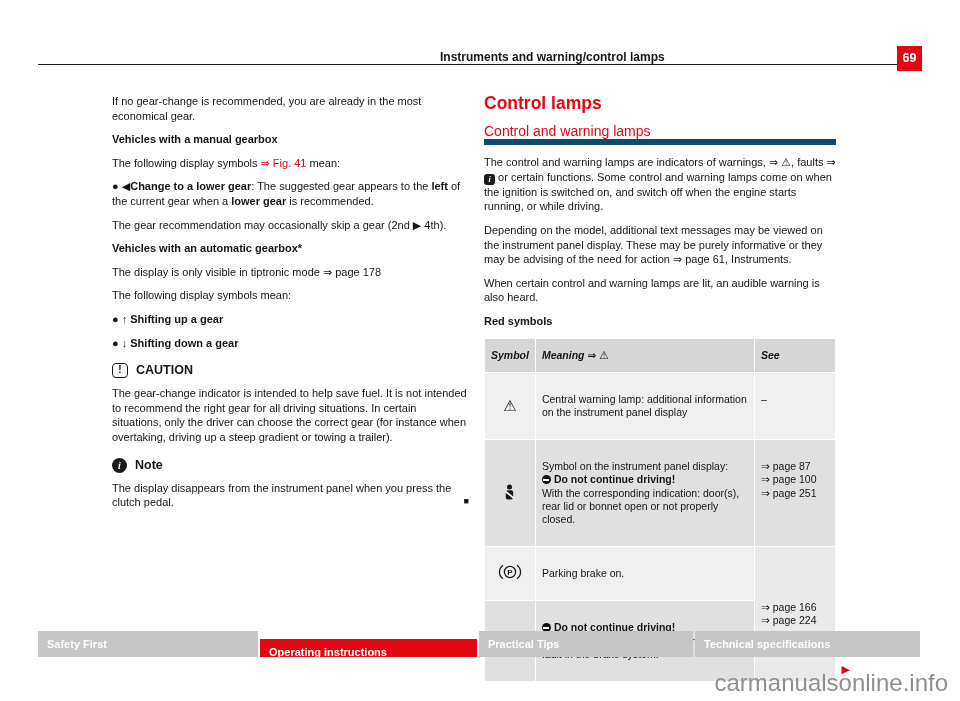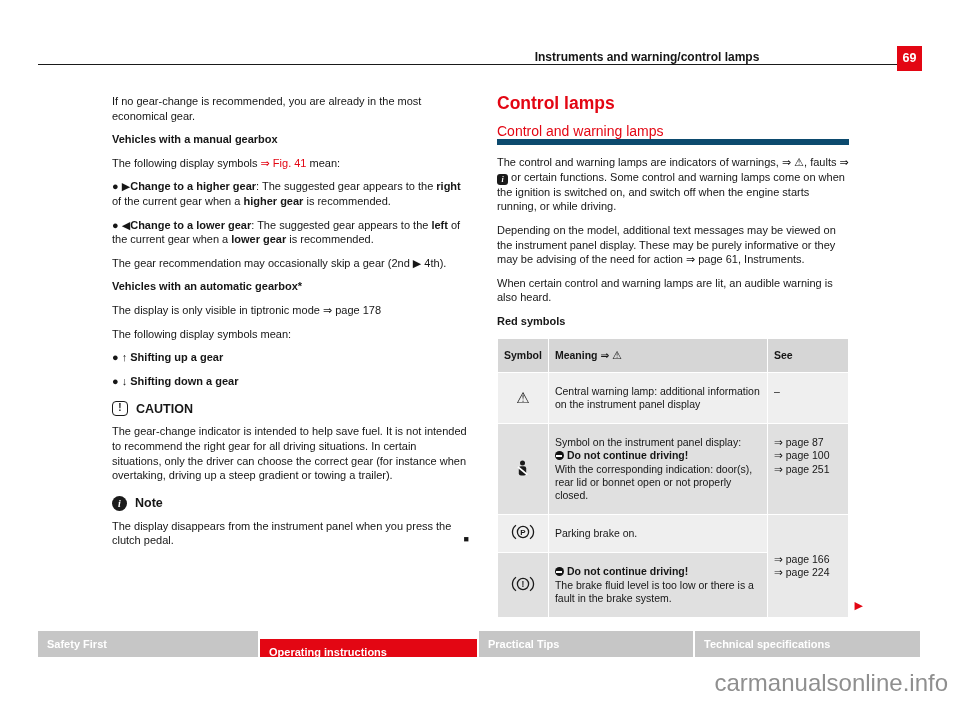--- a/index.html
+++ b/index.html
@@ -4,32 +4,32 @@
 <style>
   * { box-sizing: border-box; }
   html, body { margin: 0; padding: 0; }
   body {
     width: 960px; height: 701px; position: relative; overflow: hidden;
     background: #ffffff; color: #161616;
     font-family: "Liberation Sans", "DejaVu Sans", sans-serif;
   }
 
   
-  .header-title { position: absolute; top: 50px; left: 412px; width: 470px; text-align: center;
+  .header-title { position: absolute; top: 50px; left: 440px; width: 470px; text-align: left;
                   font-size: 12px; font-weight: bold; }
   .page-num { position: absolute; top: 46px; left: 897px; width: 25px; height: 25px;
               background: #e30613; color: #fff; font-weight: bold; font-size: 12.5px;
               text-align: center; line-height: 25px; }
   .header-rule { position: absolute; top: 64px; left: 38px; width: 859px; height: 0;
                  border-top: 1px solid #1a1a1a; }
 
   
   .col { position: absolute; top: 94px; font-size: 11px; line-height: 14.6px; }
   .col-left  { left: 112px; width: 357px; }
-  .col-right { left: 497px; width: 352px; }
+  .col-right { left: 484px; width: 352px; }
 
   p { margin: 0 0 9px 0; }
   .minihead { font-weight: bold; margin: 3px 0 9px 0; }
   .ref-red { color: #e30613; text-decoration: none; cursor: pointer; }
 
   .h1-red { color: #e30613; font-size: 17.5px; font-weight: bold; margin: 2px 0 13px 0; }
   .h2-red { color: #e30613; font-size: 14px; font-weight: normal; padding-bottom: 1px;
             border-bottom: 6px solid #0c4a6e; margin: 0 0 10px 0; }
 
   
@@ -47,23 +47,23 @@
                font-size: 8px; font-weight: bold; font-style: italic; vertical-align: -1px;
                font-family: "Liberation Serif", serif; }
   .warn-inline { font-size: 11px; }
 
   .note-para { position: relative; margin-bottom: 16px; }
   .endsq { position: absolute; right: 0; bottom: 1px; font-size: 9px; }
 
   
   table.red-symbols { border-collapse: collapse; width: 100%; font-size: 10.5px;
                       line-height: 13.2px; margin-top: 3px; }
-  .red-symbols th, .red-symbols td { border: 1px solid #ffffff; padding: 12px 6px;
+  .red-symbols th, .red-symbols td { border: 1px solid #ffffff; padding: 20px 6px;
                       vertical-align: top; text-align: left; }
-  .red-symbols thead th { background: #d6d6d6; font-weight: bold; padding: 10px 6px; }
+  .red-symbols thead th { background: #d6d6d6; font-weight: bold; padding: 10px 6px; font-style: italic; }
   .red-symbols .w-sym { width: 37px; }
   .red-symbols .w-see { width: 81px; }
   .red-symbols td.w-sym { text-align: center; vertical-align: middle; padding: 3px 2px; }
   tr.light td { background: #efefef; }
   tr.dark td  { background: #e0e0e0; }
   .red-symbols td.see-merged { background: #e9e9e9 !important; vertical-align: middle; }
   .stop-icon { display: inline-block; width: 9px; height: 9px; background: #111;
                border-radius: 50%; position: relative; vertical-align: -1px; margin-right: 3px; }
   .stop-icon::after { content: ""; position: absolute; left: 1.5px; right: 1.5px; top: 3.5px;
                height: 2px; background: #fff; }
@@ -91,24 +91,20 @@
 <div class="header-rule"></div>
 
 <div class="col col-left">
 
   <p>If no gear-change is recommended, you are already in the most economical gear.</p>
 
   <div class="minihead">Vehicles with a manual gearbox</div>
 
   <p><span>The following display symbols </span><span class="ref-red">⇒ Fig. 41</span><span> mean:</span></p>
 
-  <p>
-    <span>●</span>
-    <b><span>▶</span><span>Change to a higher gear</span></b><span>: The suggested gear appears to the </span><b>right</b><span> of the current gear when a </span><b>higher gear</b><span> is recommended.</span>
-  </p>
 
   <p>
     <span>●</span>
     <b><span>◀</span><span>Change to a lower gear</span></b><span>: The suggested gear appears to the </span><b>left</b><span> of the current gear when a </span><b>lower gear</b><span> is recommended.</span>
   </p>
 
   <p>The gear recommendation may occasionally skip a gear (2nd ▶ 4th).</p>
 
   <div class="minihead">Vehicles with an automatic gearbox*</div>
 

